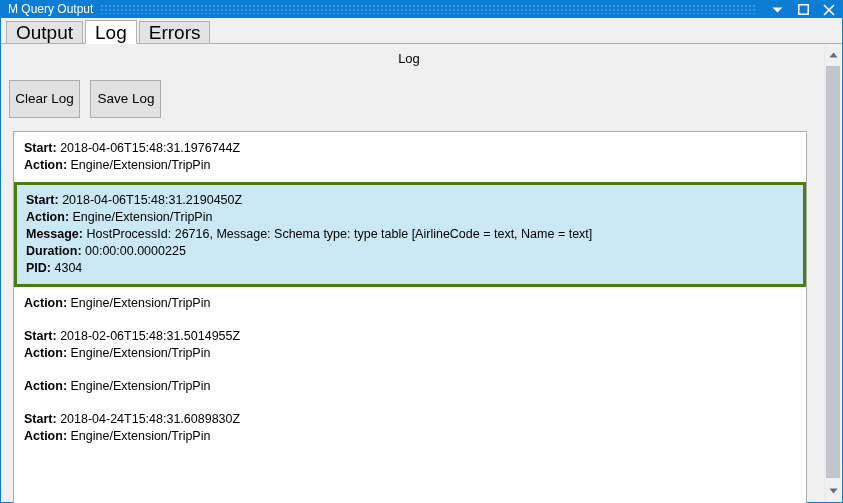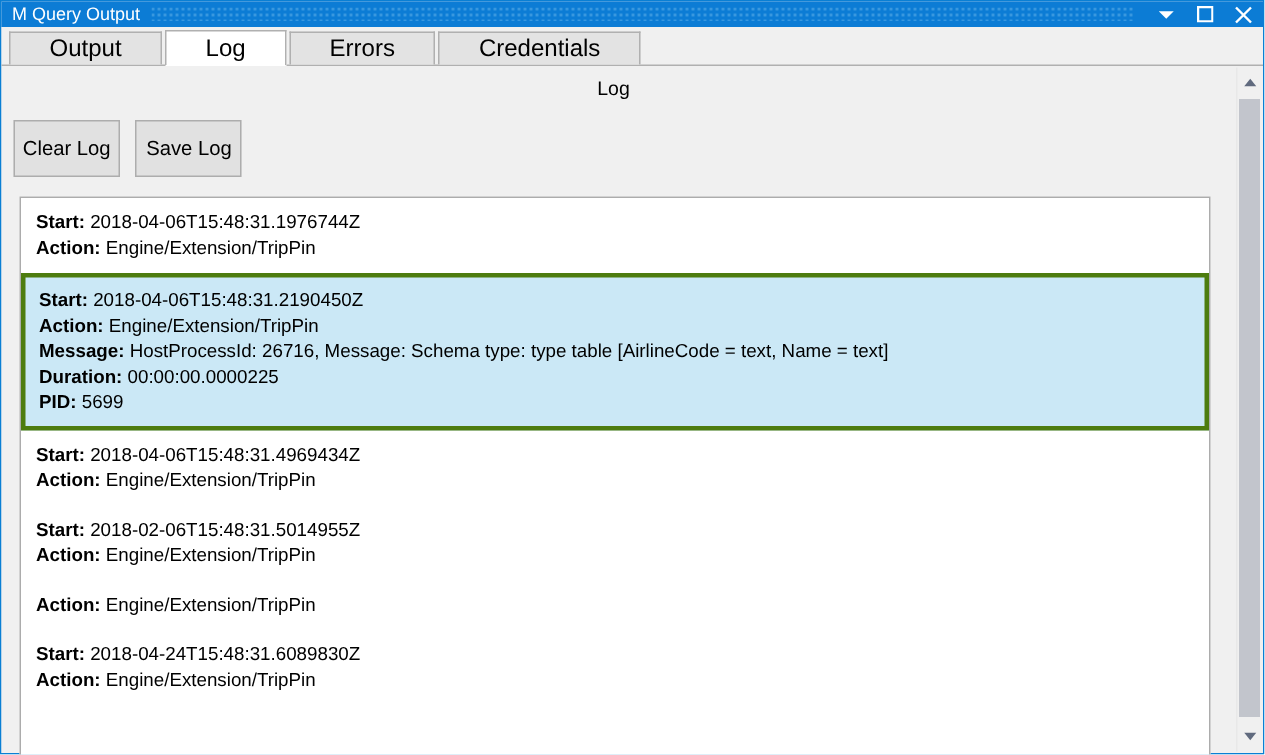--- a/index.html
+++ b/index.html
@@ -74,23 +74,23 @@
     background: #f0f0f0;
     border-bottom: 1px solid #b0b0b0;
     display: flex;
     align-items: flex-end;
     padding-left: 5px;
     box-sizing: border-box;
   }
   .tab {
     height: 22px;
     line-height: 21px;
-    padding: 0 26px;
+    padding: 0 9px;
     margin-right: 2px;
-    font-size: 16px;
+    font-size: 19px;
     color: #000000;
     background: #e3e3e3;
     border: 1px solid #b0b0b0;
     border-bottom: none;
     box-sizing: border-box;
     white-space: nowrap;
   }
   .tab.active {
     background: #ffffff;
     height: 24px;
@@ -234,21 +234,20 @@
             </svg>
         </span>
       </div>
     </div>
   </div>
 
   <div class="tabstrip">
     <div class="tab">Output</div>
     <div class="tab active">Log</div>
     <div class="tab">Errors</div>
-    <div class="tab">Credentials</div>
   </div>
 
   <div class="content">
 
     <div class="pane-title">Log</div>
 
     <div class="toolbar">
       <div class="btn">Clear Log</div>
       <div class="btn">Save Log</div>
     </div>
@@ -256,24 +255,23 @@
     <div class="loglist" id="log-list">
         <div class="logitem">
           <div class="logline"><span class="k">Start:</span><span class="v"> 2018-04-06T15:48:31.1976744Z</span></div>
           <div class="logline"><span class="k">Action:</span><span class="v"> Engine/Extension/TripPin</span></div>
         </div>
         <div class="logitem selected">
           <div class="logline"><span class="k">Start:</span><span class="v"> 2018-04-06T15:48:31.2190450Z</span></div>
           <div class="logline"><span class="k">Action:</span><span class="v"> Engine/Extension/TripPin</span></div>
           <div class="logline"><span class="k">Message:</span><span class="v"> HostProcessId: 26716, Message: Schema type: type table [AirlineCode = text, Name = text]</span></div>
           <div class="logline"><span class="k">Duration:</span><span class="v"> 00:00:00.0000225</span></div>
-          <div class="logline"><span class="k">PID:</span><span class="v"> 5699</span></div>
-        </div>
-        <div class="logitem">
-          <div class="logline"><span class="k">Start:</span><span class="v"> 2018-04-06T15:48:31.4969434Z</span></div>
+          <div class="logline"><span class="k">PID:</span><span class="v"> 4304</span></div>
+        </div>
+        <div class="logitem">
           <div class="logline"><span class="k">Action:</span><span class="v"> Engine/Extension/TripPin</span></div>
         </div>
         <div class="logitem">
           <div class="logline"><span class="k">Start:</span><span class="v"> 2018-02-06T15:48:31.5014955Z</span></div>
           <div class="logline"><span class="k">Action:</span><span class="v"> Engine/Extension/TripPin</span></div>
         </div>
         <div class="logitem">
           <div class="logline"><span class="k">Action:</span><span class="v"> Engine/Extension/TripPin</span></div>
         </div>
         <div class="logitem">

